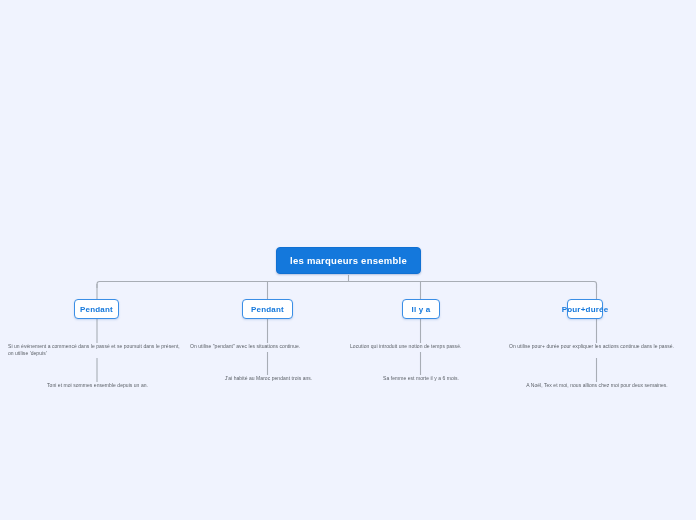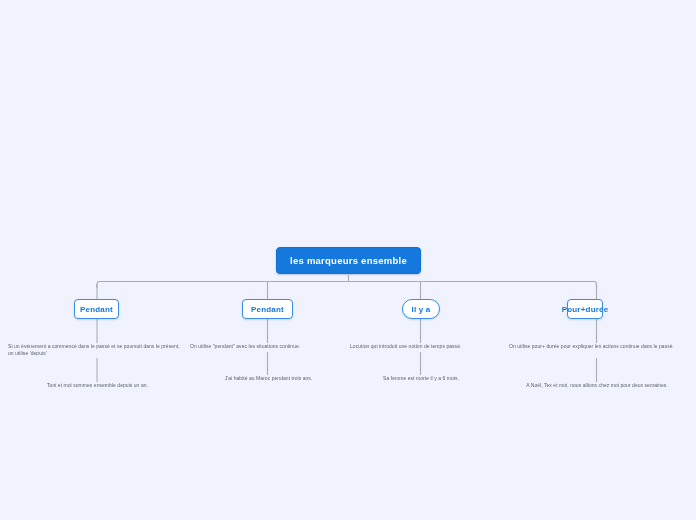--- a/index.html
+++ b/index.html
@@ -111,21 +111,21 @@
   <div class="root-node">les marqueurs ensemble</div>
 
   <div class="child-node" style="left:74px; top:299px; width:45px;">Pendant</div>
   <div class="leaf-text leaf-desc" style="left:8px; top:343px; width:178px;">Si un événement a commencé dans le passé et se poursuit dans le présent, on utilise 'depuis'</div>
   <div class="leaf-text leaf-example" style="left:20px; top:382px; width:155px; text-align:center;">Toni et moi sommes ensemble depuis un an.</div>
 
   <div class="child-node" style="left:242px; top:299px; width:51px;">Pendant</div>
   <div class="leaf-text leaf-desc" style="left:190px; top:343px; width:160px;">On utilise "pendant" avec les situations continue.</div>
   <div class="leaf-text leaf-example" style="left:196px; top:375px; width:145px; text-align:center;">J'ai habité au Maroc pendant trois ans.</div>
 
-  <div class="child-node" style="left:402px; top:299px; width:38px;border-radius:10px;">Il y a</div>
+  <div class="child-node" style="left:402px; top:299px; width:38px;">Il y a</div>
   <div class="leaf-text leaf-desc" style="left:350px; top:343px; width:150px;">Locution qui introduit une notion de temps passé.</div>
   <div class="leaf-text leaf-example" style="left:357px; top:375px; width:128px; text-align:center;">Sa femme est morte il y a 6 mois.</div>
 
   <div class="child-node" style="left:567px; top:299px; width:36px;">Pour+durée</div>
   <div class="leaf-text leaf-desc" style="left:509px; top:343px; width:165px;">On utilise pour+ durée pour expliquer les actions continue dans le passé.</div>
   <div class="leaf-text leaf-example" style="left:505px; top:382px; width:184px; text-align:center;">A Noël, Tex et moi, nous allions chez moi pour deux semaines.</div>
 
 </div>
 
 </body></html>

